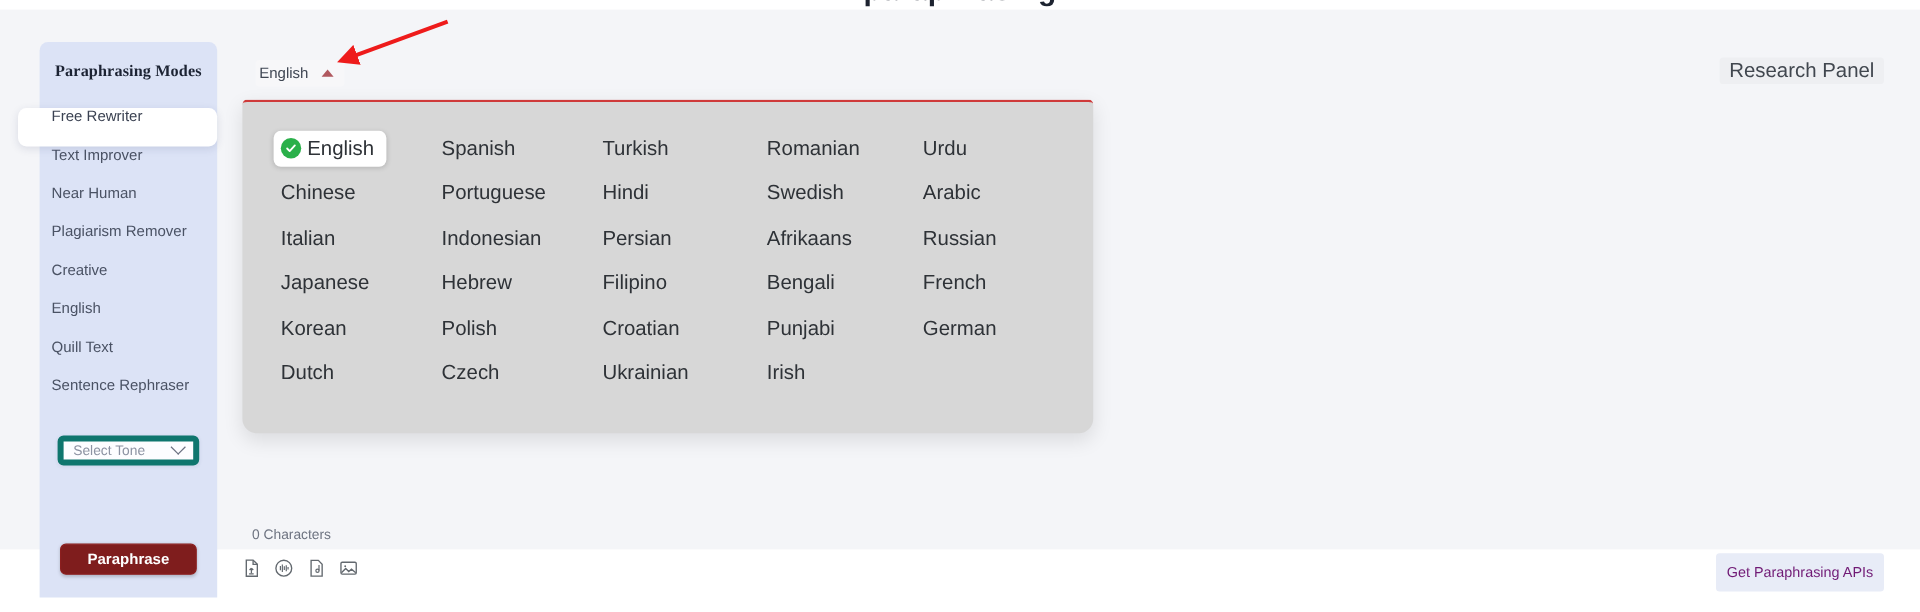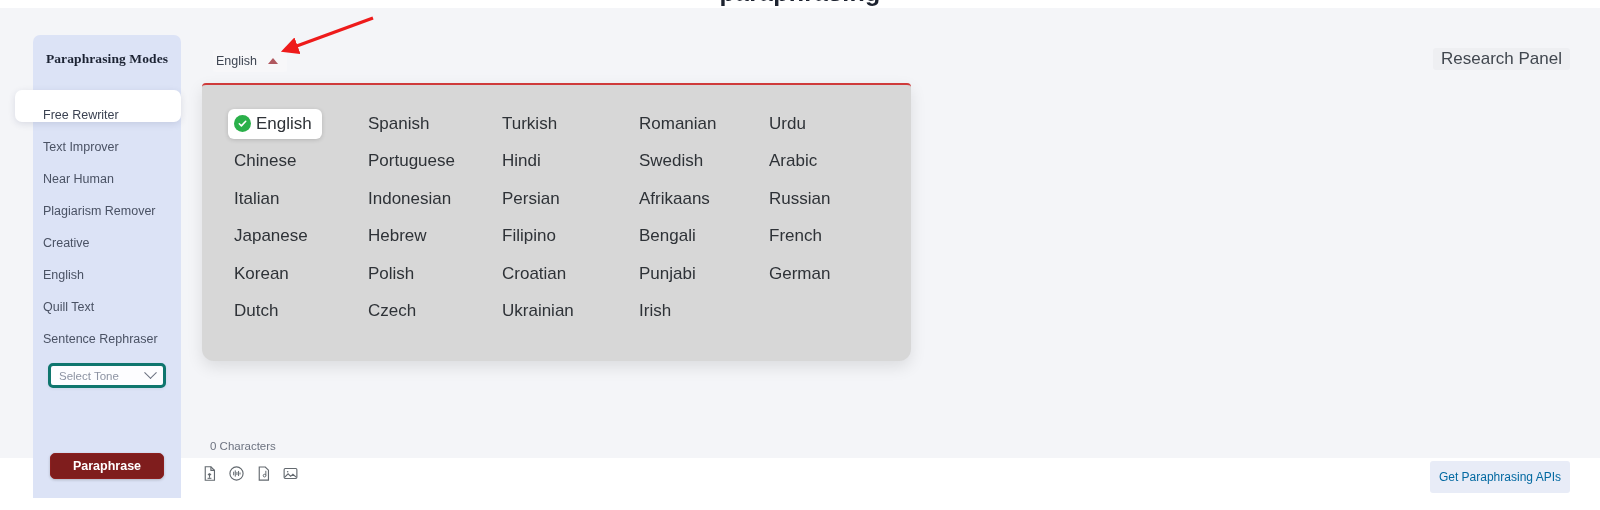--- a/index.html
+++ b/index.html
@@ -62,21 +62,21 @@
     font-size: 13.5px;
     color: #1c2333;
     letter-spacing: .1px;
   }
 
   .modes { position: absolute; left: 0; top: 55px; width: 148px; }
   .mode-item {
     position: relative;
     height: 32px;
     display: flex;
-    align-items: flex-end;
+    align-items: flex-start;
     padding-left: 10px;
     font-size: 12.5px;
     color: #4a5264;
     cursor: pointer;
     white-space: nowrap;
   }
   .mode-item.active {
     background: #ffffff;
     border-radius: 7px;
     box-shadow: 0 2px 7px rgba(40,50,90,.13);
@@ -86,21 +86,21 @@
     color: #3b4252;
     z-index: 3;
   }
 
   .tone-select {
     position: absolute;
     left: 15px; top: 328px;
     width: 118px;
     height: 25px;
     background: #fdfdff;
-    border: 3px solid #0f766e;
+    border: 5px solid #0f766e;
     border-radius: 5px;
     display: flex;
     align-items: center;
     justify-content: space-between;
     padding: 0 8px;
     font-size: 11.5px;
     color: #8d93a3;
     box-shadow: 0 1px 3px rgba(40,50,90,.07);
     cursor: pointer;
   }
@@ -253,21 +253,21 @@
   .api-btn {
     position: absolute;
     right: 30px; top: 461px;
     height: 22px;
     padding: 16px 9px;
     background: #e8ecf7;
     border-radius: 3px;
     display: flex;
     align-items: center;
     font-size: 12px;
-    color: #0369a1;
+    color: #701a75;
     cursor: pointer;
   }
 
   
   .annotation { position: absolute; left: 0; top: 0; width: 1600px; height: 510px; pointer-events: none; }
 </style>
 </head>
 <body>
 
 <div class="screen">

